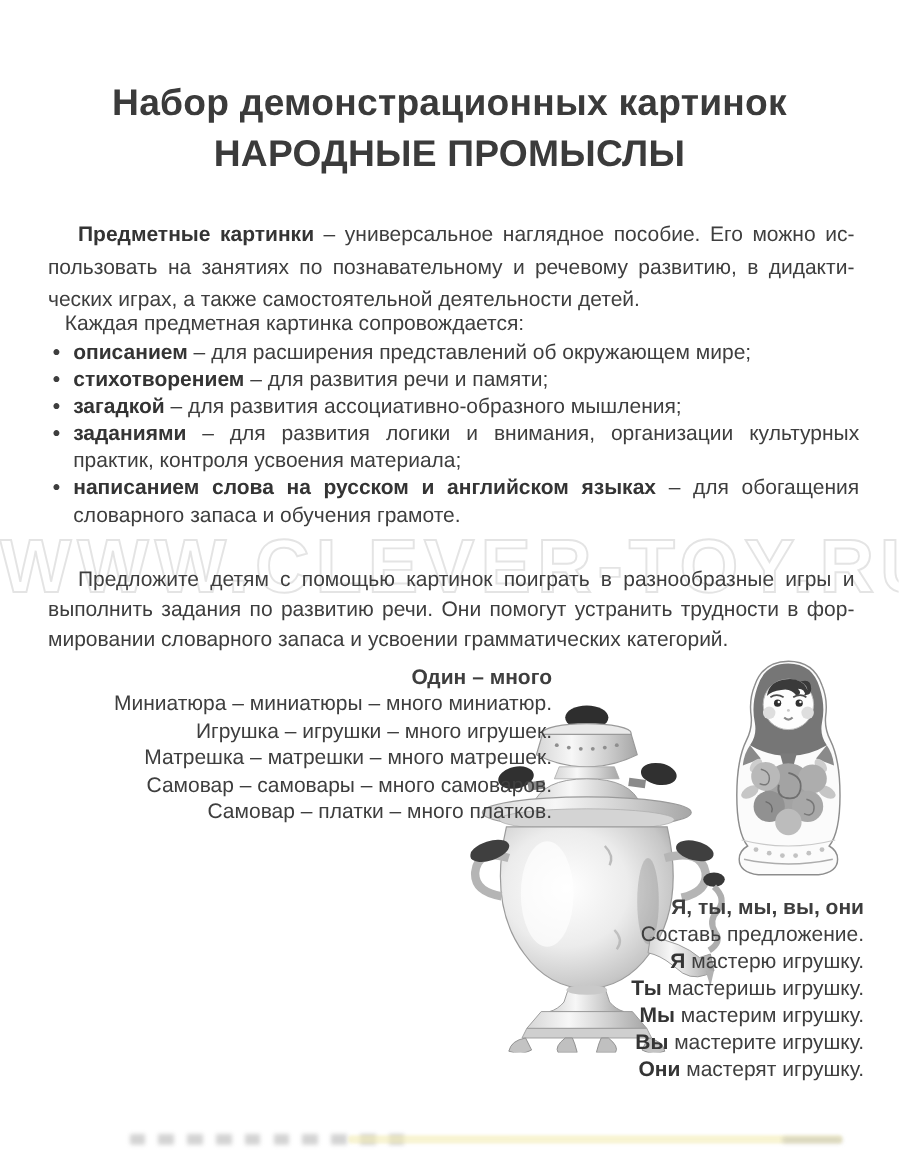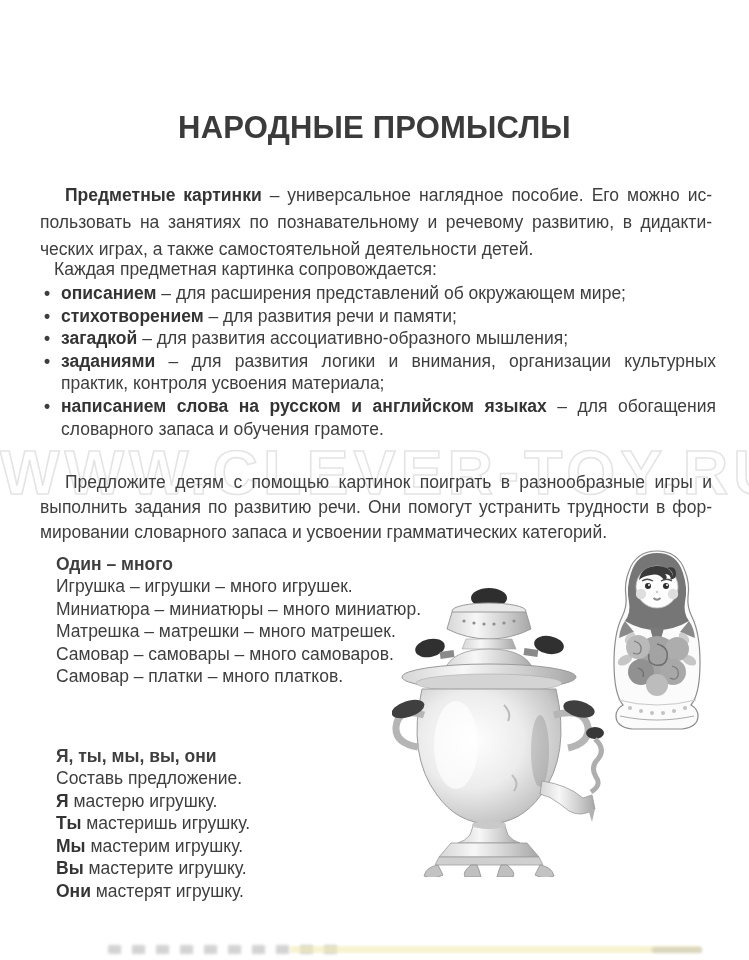--- a/index.html
+++ b/index.html
@@ -12,21 +12,21 @@
   .t1{top:68px;}
   .t2{top:110px;}
   .body-text{font-size:17.5px;line-height:27px;color:#3e3e3e;z-index:2;}
   .para{left:40px;width:672px;text-align:justify;text-indent:25px;hyphens:manual;-webkit-hyphens:manual;}
   .p1{top:164px;}
   .p2{top:452px;line-height:25.4px;}
   .list-intro{top:256px;left:40px;width:672px;text-indent:14px;}
   .bullets{top:282px;left:40px;width:676px;line-height:22.6px;margin:0;padding:0;list-style:none;}
   .bullets li{position:relative;padding-left:21px;text-align:justify;margin:0;}
   .bullet-marker{position:absolute;left:4px;top:0;font-weight:bold;}
-  .sec{left:56px;width:680px;line-height:22.45px;}
+  .sec{left:40px;width:680px;line-height:22.45px;text-align:right;}
   .sec1{top:553px;width:420px;}
   .sec2{top:709px;margin-top:36px;}
   .sec b,.bullets b,.para b,.body-text b{color:#343434;}
   .heading{font-weight:bold;}
   .watermark{
     top:436px;left:0;width:749px;text-align:center;z-index:1;
     font-size:63px;font-weight:bold;letter-spacing:5px;white-space:nowrap;
     color:rgba(255,255,255,0);
     -webkit-text-stroke:1.6px rgba(130,130,130,0.22);
   }
@@ -47,40 +47,41 @@
     background:rgba(140,140,140,0.28);filter:blur(1.8px);border-radius:2px;
   }
 </style>
 </head>
 <body>
 
 <div class="page">
 
   <div class="abs watermark">WWW.CLEVER-TOY.RU</div>
 
+  <div class="abs title-line t1">Набор демонстрационных картинок</div>
   <div class="abs title-line t2">НАРОДНЫЕ ПРОМЫСЛЫ</div>
 
   <p class="abs body-text para p1"><b>Предметные картинки</b><span> – универсальное наглядное пособие. Его можно ис­пользовать на занятиях по познавательному и речевому развитию, в дидакти­ческих играх, а также самостоятельной деятельности детей.</span></p>
 
   <div class="abs body-text list-intro">Каждая предметная картинка сопровождается:</div>
 
   <ul class="abs body-text bullets">
     <li><span class="bullet-marker">•</span><b>описанием</b><span> – для расширения представлений об окружающем мире;</span></li>
     <li><span class="bullet-marker">•</span><b>стихотворением</b><span> – для развития речи и памяти;</span></li>
     <li><span class="bullet-marker">•</span><b>загадкой</b><span> – для развития ассоциативно-образного мышления;</span></li>
     <li><span class="bullet-marker">•</span><b>заданиями</b><span> – для развития логики и внимания, организации культурных практик, контроля усвоения материала;</span></li>
     <li><span class="bullet-marker">•</span><b>написанием слова на русском и английском языках</b><span> – для обогащения словарного запаса и обучения грамоте.</span></li>
   </ul>
 
   <p class="abs body-text para p2">Предложите детям с помощью картинок поиграть в разнообразные игры и выполнить задания по развитию речи. Они помогут устранить трудности в фор­мировании словарного запаса и усвоении грамматических категорий.</p>
 
   <div class="abs body-text sec sec1">
     <div class="heading">Один – много</div>
+    <div>Миниатюра – миниатюры – много миниатюр.</div>
     <div>Игрушка – игрушки – много игрушек.</div>
-    <div>Миниатюра – миниатюры – много миниатюр.</div>
     <div>Матрешка – матрешки – много матрешек.</div>
     <div>Самовар – самовары – много самоваров.</div>
     <div>Самовар – платки – много платков.</div>
   </div>
 
   <div class="abs body-text sec sec2">
     <div class="heading">Я, ты, мы, вы, они</div>
     <div>Составь предложение.</div>
     <div><b>Я</b><span> мастерю игрушку.</span></div>
     <div><b>Ты</b><span> мастеришь игрушку.</span></div>

